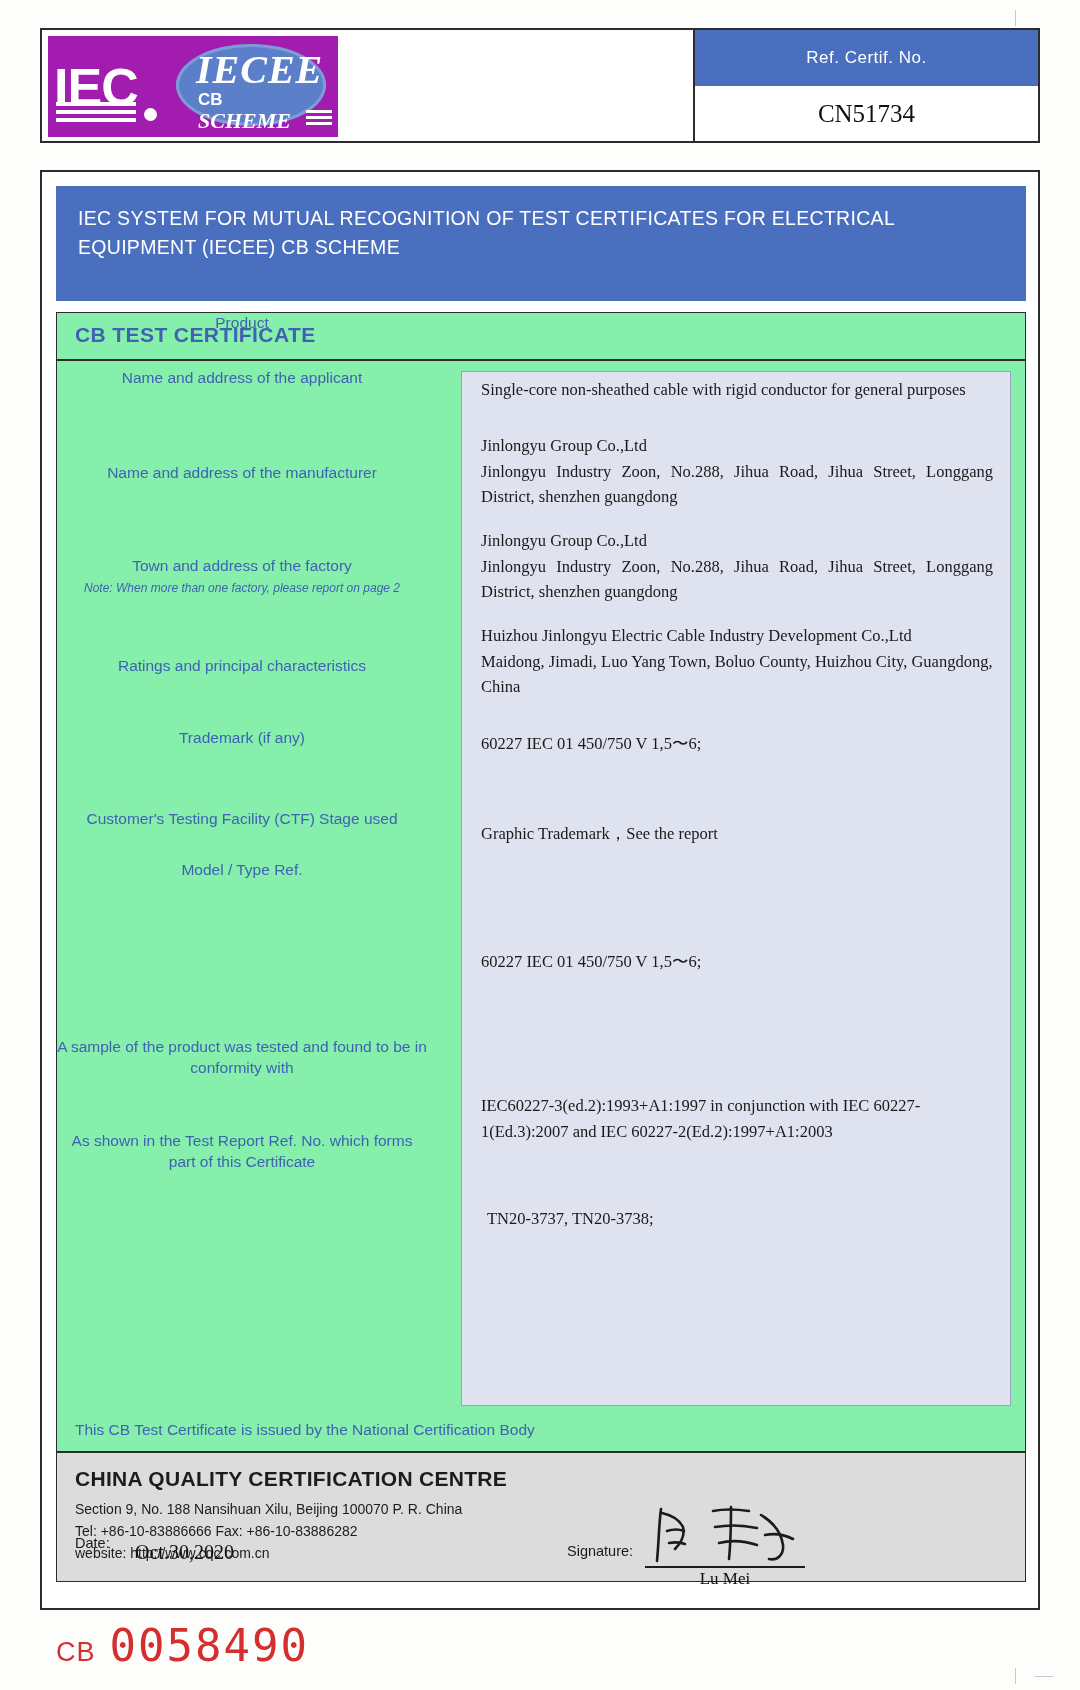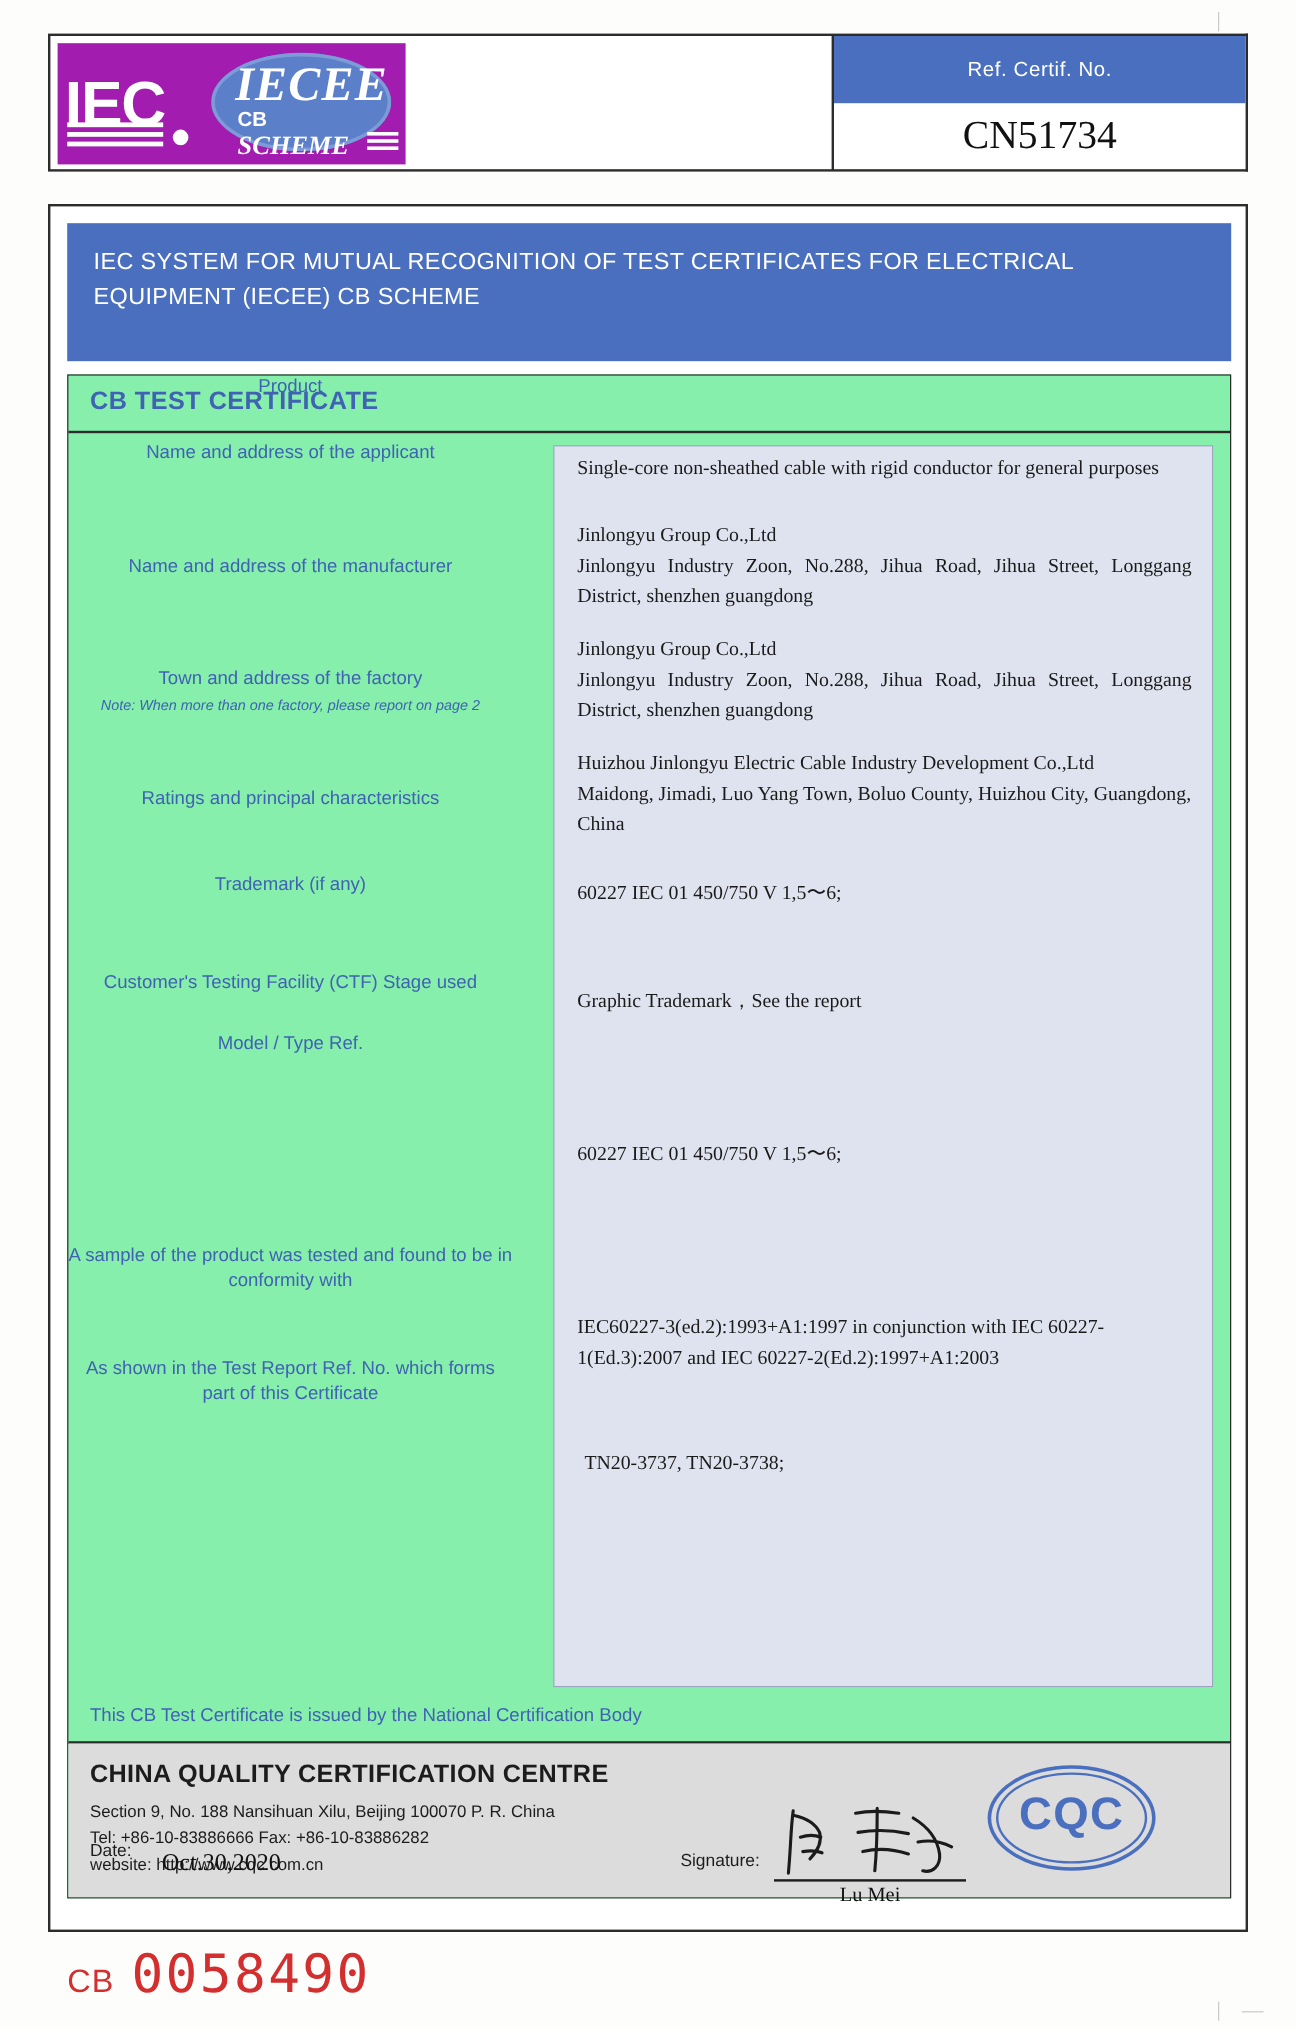--- a/index.html
+++ b/index.html
@@ -131,21 +131,21 @@
     justify-content: center;
     font-size: 17px;
     letter-spacing: 0.5px;
   }
   .ref-value {
     height: 55px;
     display: flex;
     align-items: center;
     justify-content: center;
     font-family: "Liberation Serif", serif;
-    font-size: 33px;
+    font-size: 25px;
     color: #111111;
     border-radius: 25px;
   }
 
   
   .body-frame {
     position: absolute;
     left: 40px; top: 170px;
     width: 1000px; height: 1440px;
     border: 2px solid #2c2c2c;
@@ -460,25 +460,20 @@
 
       <div class="issued-by">This CB Test Certificate is issued by the National Certification Body</div>
       <div class="issued-rule"></div>
 
       <div class="ncb">
         <div class="ncb-name">CHINA QUALITY CERTIFICATION CENTRE</div>
         <div class="ncb-line" style="top:48px;">Section 9, No. 188 Nansihuan Xilu, Beijing 100070 P. R. China</div>
         <div class="ncb-line" style="top:70px;">Tel: +86-10-83886666      Fax: +86-10-83886282</div>
         <div class="ncb-line" style="top:92px;">website: http://www.cqc.com.cn</div>
 
-        <div class="cqc-logo">
-          <div class="cqc-ring"></div>
-          <div class="cqc-ring2"></div>
-          <div class="cqc-text">CQC</div>
-        </div>
       </div>
 
       <div class="date-label">Date:</div>
       <div class="date-value">Oct.30,2020</div>
 
       <div class="sig-label">Signature:</div>
 
       <svg class="sig-mark" viewBox="0 0 150 62">
         <g fill="none" stroke="#1b1b1b" stroke-width="2.6" stroke-linecap="round">
           <path d="M8 4 C6 18, 6 34, 4 56"></path>

